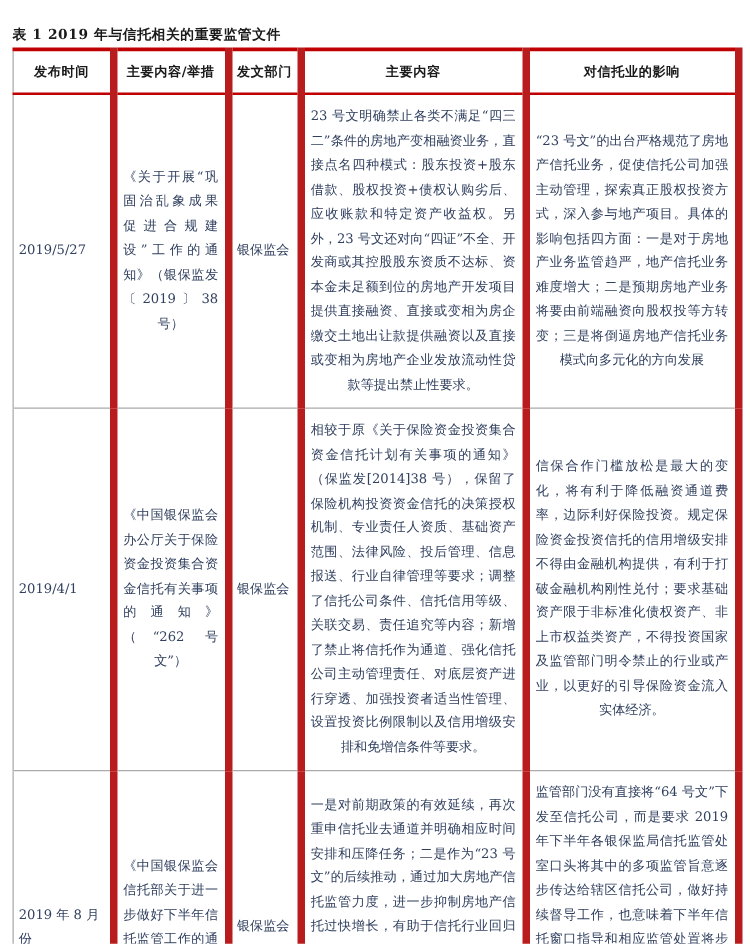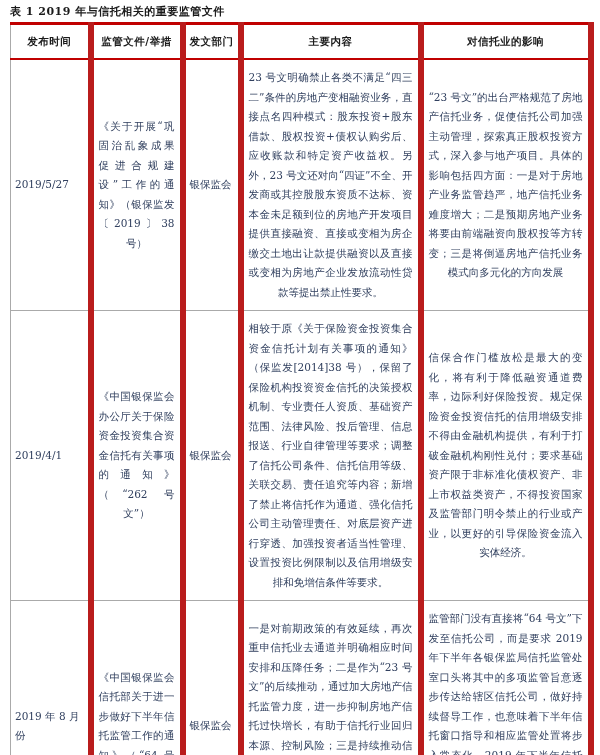--- a/index.html
+++ b/index.html
@@ -5,21 +5,21 @@
   html, body { margin: 0; padding: 0; background: #ffffff; }
   body {
     width: 600px; height: 755px;
     font-family: "DejaVu Serif", "Liberation Serif", serif;
     -webkit-font-smoothing: antialiased;
     overflow: hidden;
   }
   .page { width: 600px; height: 755px; position: relative; }
 
   .doc-title {
-    margin: 4px 0 3px 10px;
+    margin: 20px 0 3px 10px;
     font-size: 11px; font-weight: bold; color: #1a1a1a;
     letter-spacing: 0.5px;
   }
 
   table.reg-table {
     border-collapse: collapse;
     table-layout: fixed;
     width: 580px;
     margin-left: 10px;
     border-top: 3px solid #c00000;
@@ -73,21 +73,21 @@
     <colgroup>
       <col class="c1">
         <col class="c2">
         <col class="c3">
         <col class="c4">
         <col class="c5">
     </colgroup>
     <thead>
       <tr>
         <th>发布时间</th>
-        <th>监管文件/举措</th>
+        <th>主要内容/举措</th>
         <th>发文部门</th>
         <th>主要内容</th>
         <th>对信托业的影响</th>
       </tr>
     </thead>
     <tbody>
       <tr class="row-1">
         <td class="cell-center">2019/5/27</td>
         <td class="cell-text">《关于开展“巩固治乱象成果 促进合规建设”工作的通知》（银保监发〔2019〕38 号）</td>
         <td class="cell-center">银保监会</td>

